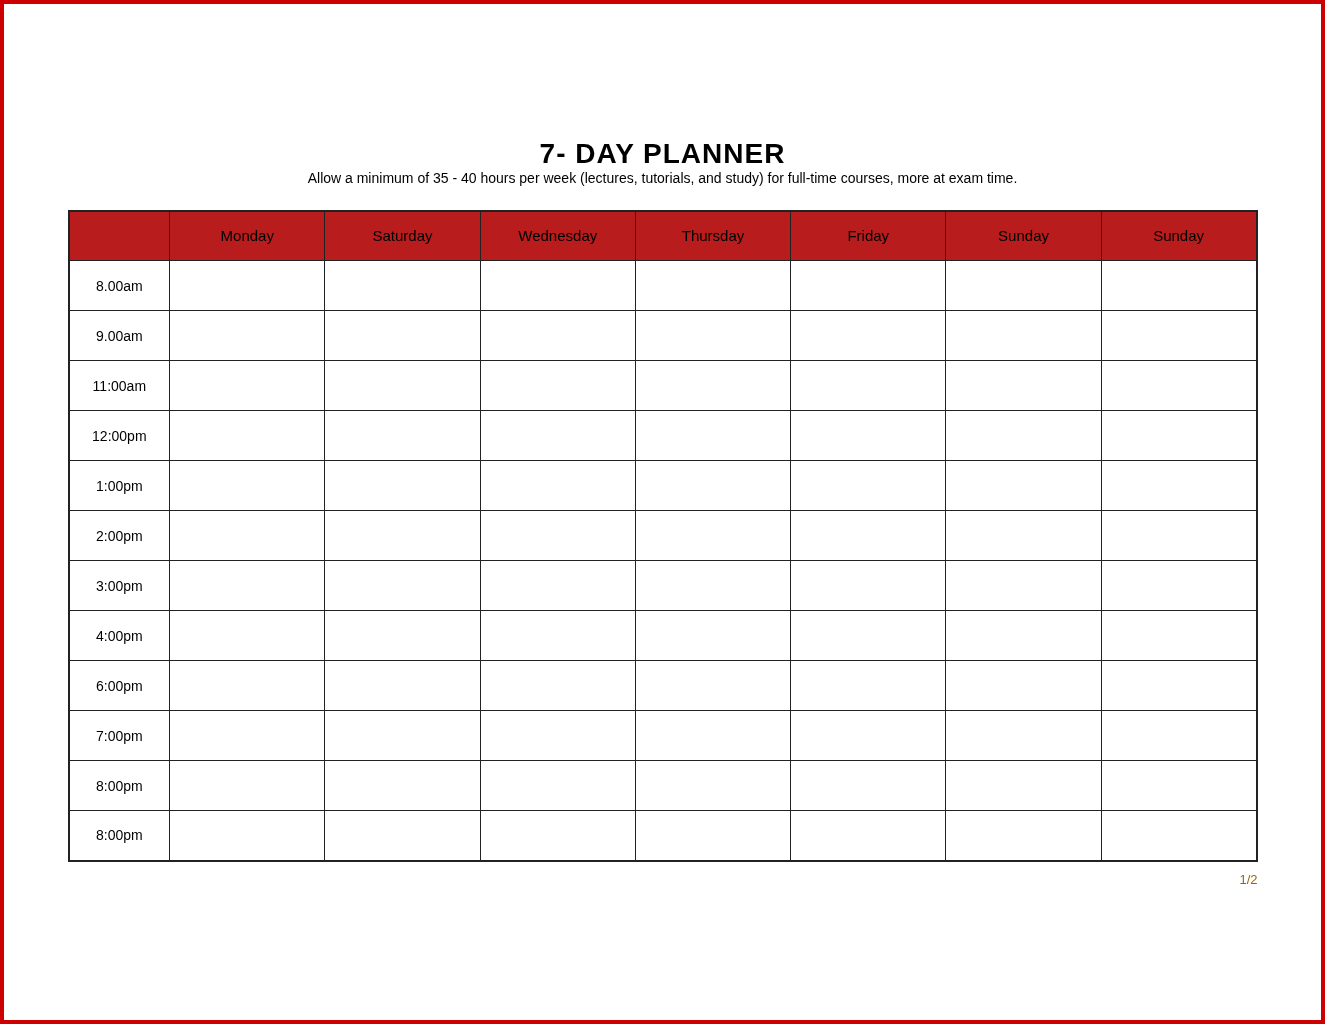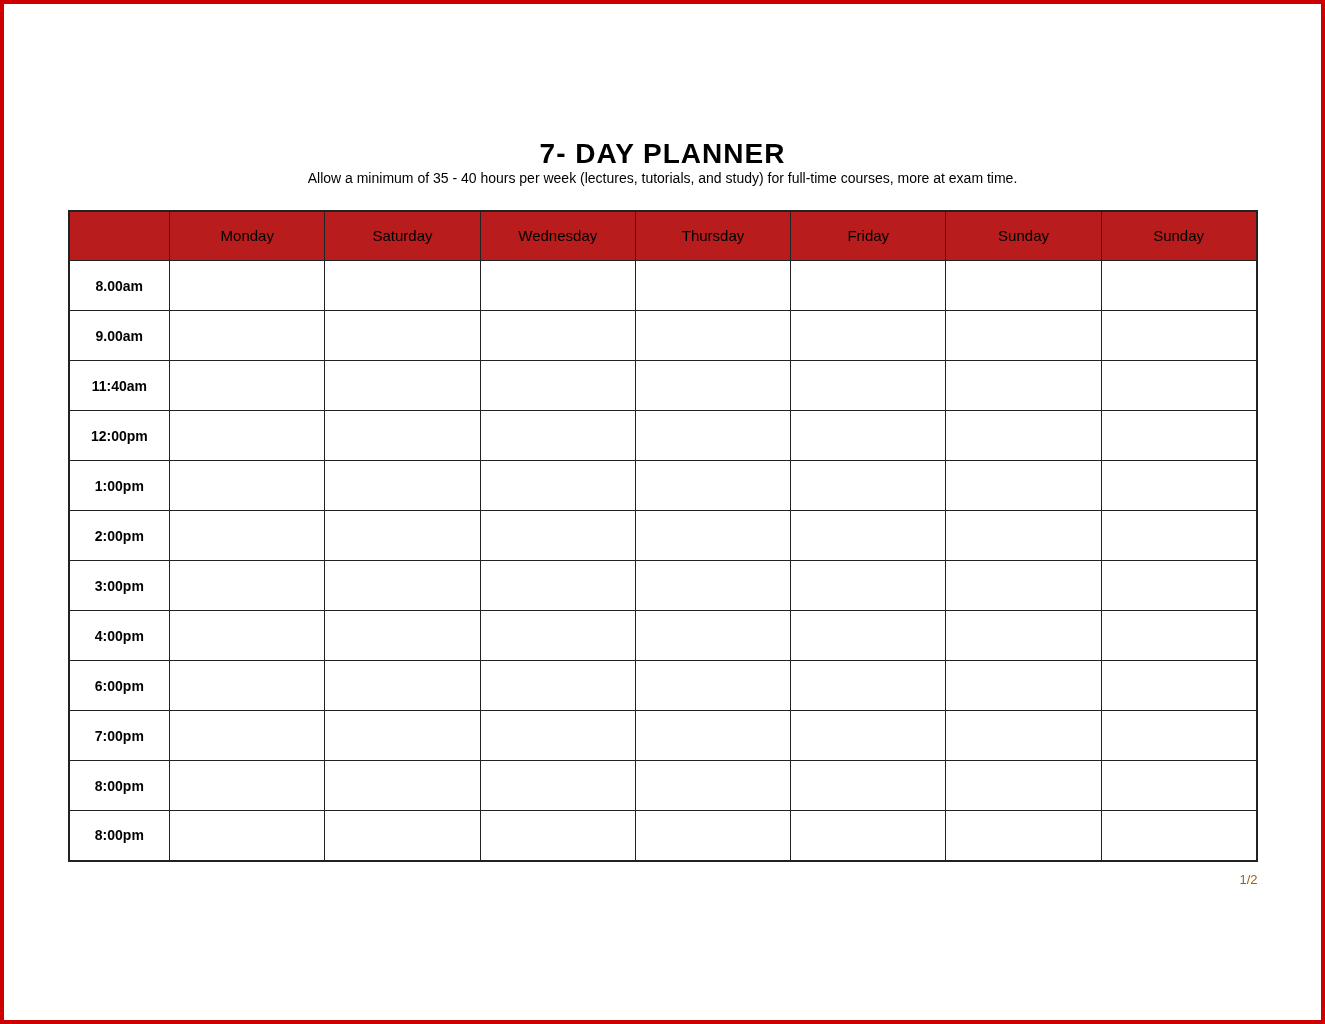--- a/index.html
+++ b/index.html
@@ -53,21 +53,21 @@
       font-size: 14px;
     }
 
     th {
       font-weight: normal;
       background: #b91c1c;
       font-size: 15px;
     }
 
     td.time-cell {
-      font-weight: bold;
+      font-weight: normal;
       font-size: 14px;
       width: 101px;
     }
 
     td.day-cell {
       width: 155px;
     }
 
     .page-number {
       text-align: right;
@@ -111,21 +111,21 @@
           <td class="time-cell">9.00am</td>
           <td class="day-cell"></td>
           <td class="day-cell"></td>
           <td class="day-cell"></td>
           <td class="day-cell"></td>
           <td class="day-cell"></td>
           <td class="day-cell"></td>
           <td class="day-cell"></td>
         </tr>
         <tr>
-          <td class="time-cell">11:40am</td>
+          <td class="time-cell">11:00am</td>
           <td class="day-cell"></td>
           <td class="day-cell"></td>
           <td class="day-cell"></td>
           <td class="day-cell"></td>
           <td class="day-cell"></td>
           <td class="day-cell"></td>
           <td class="day-cell"></td>
         </tr>
         <tr>
           <td class="time-cell">12:00pm</td>

